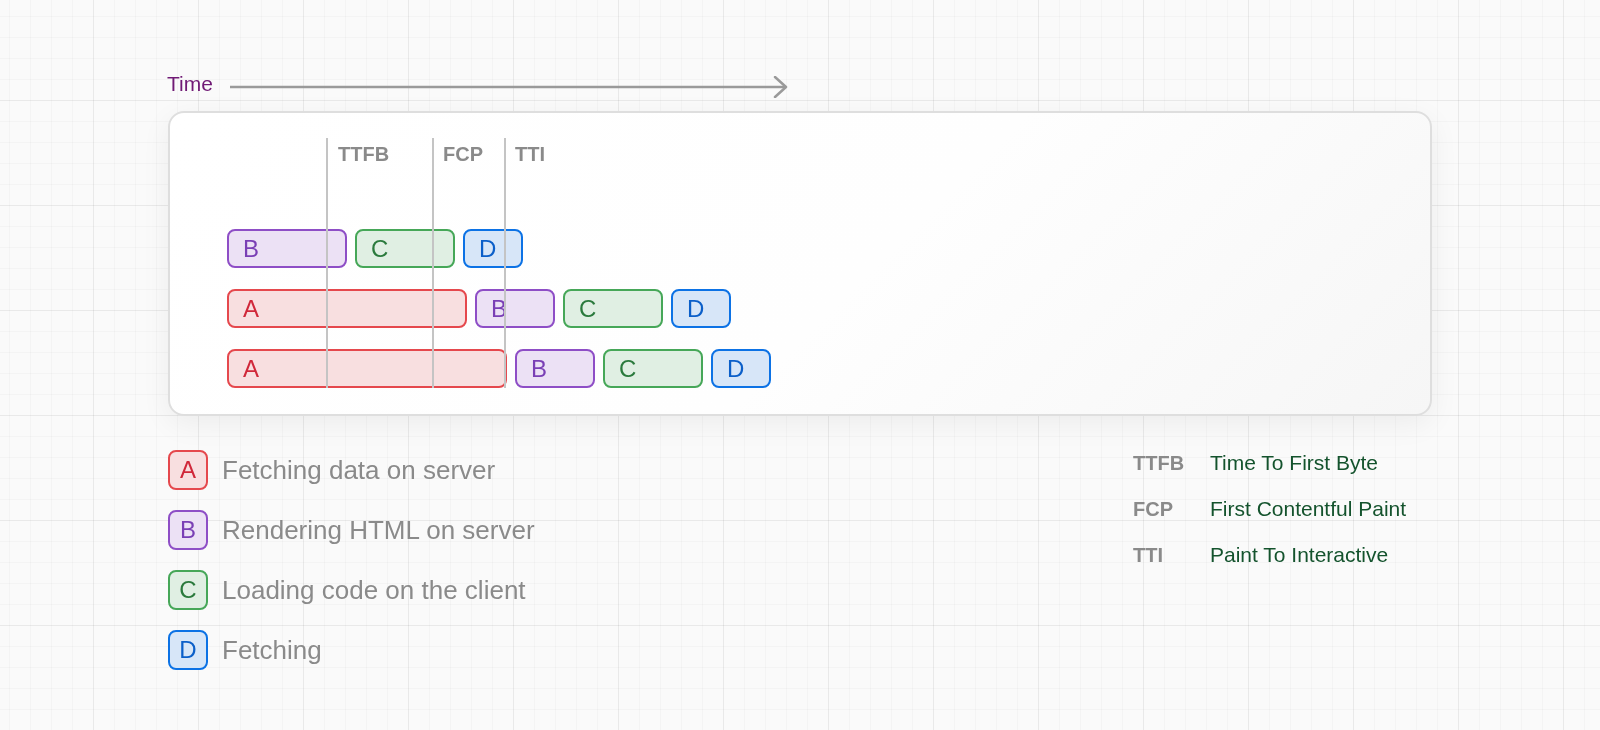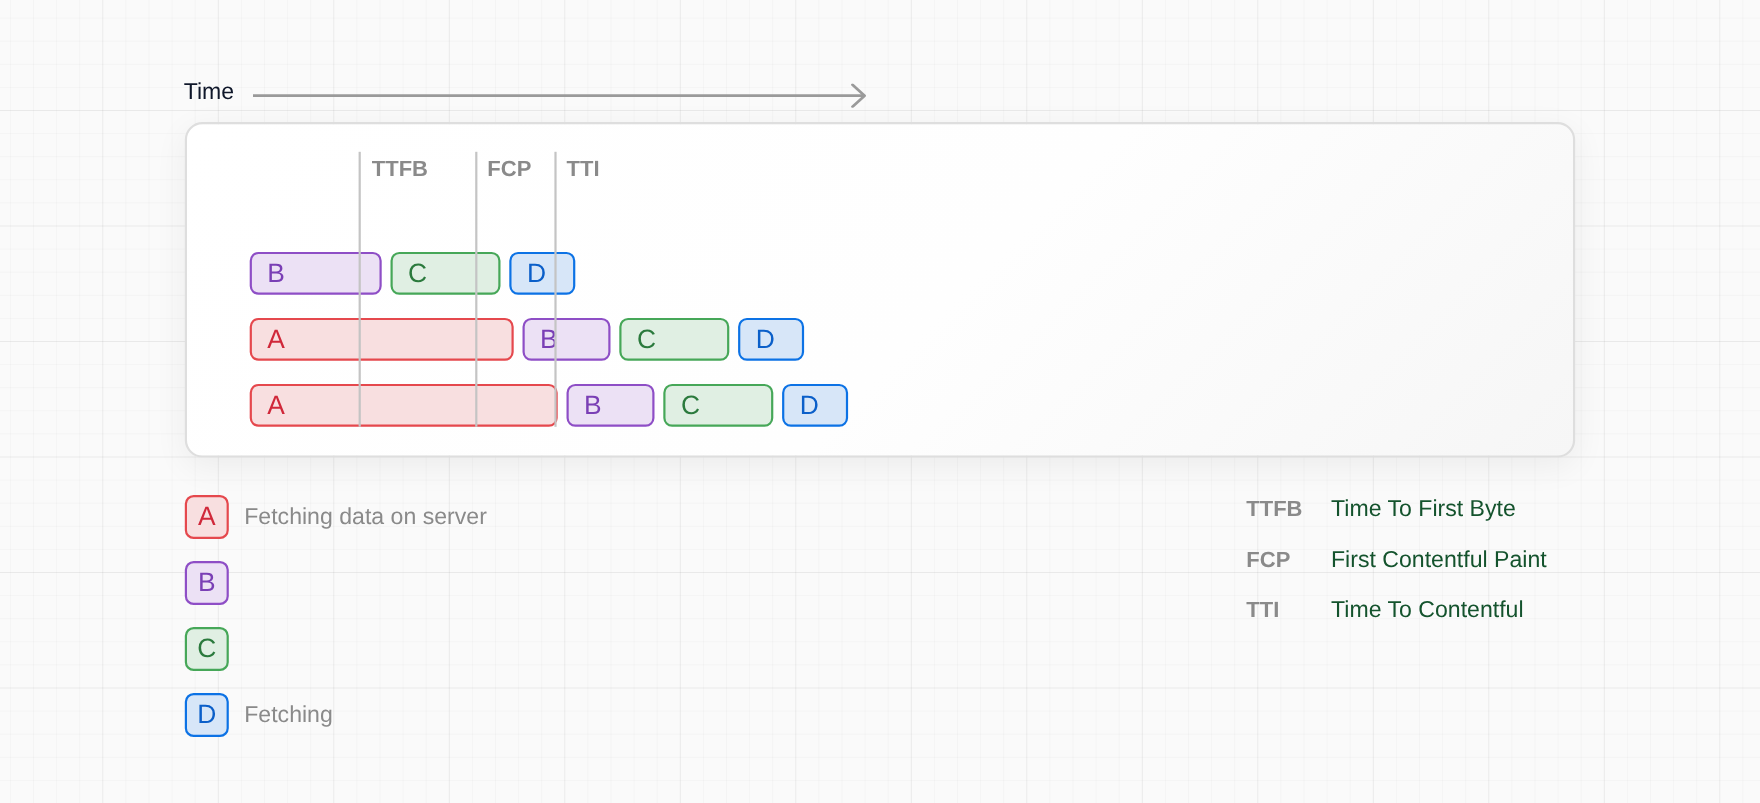--- a/index.html
+++ b/index.html
@@ -11,21 +11,21 @@
       linear-gradient(to right, rgba(0,0,0,0.045) 1px, transparent 1px),
       linear-gradient(to bottom, rgba(0,0,0,0.045) 1px, transparent 1px),
       linear-gradient(to right, rgba(0,0,0,0.025) 1px, transparent 1px),
       linear-gradient(to bottom, rgba(0,0,0,0.025) 1px, transparent 1px);
     background-size: 105px 105px, 105px 105px, 21px 21px, 21px 21px;
     background-position: -12px -5px, -12px -5px, 9px 16px, 9px 16px;
   }
   .abs { position: absolute; }
 
   
-  .time-label { left: 167px; top: 72px; font-size: 21px; color: #0f172a; }
+  .time-label { left: 167px; top: 72px; font-size: 21px; color: #701a75; }
   .time-arrow { left: 230px; top: 76px; }
 
   
   .card {
     left: 168px; top: 111px; width: 1264px; height: 305px;
     background: linear-gradient(135deg, #ffffff 0%, #fefefe 55%, #f6f6f6 100%);
     border: 2px solid #dedede; border-radius: 16px;
     box-shadow: 0 8px 30px rgba(0,0,0,0.06);
     box-sizing: border-box;
   }
@@ -43,21 +43,21 @@
   .bar.B { border-color: #8e4ec6; background: #ece1f5; color: #7a3fb5; }
   .bar.C { border-color: #46a758; background: #e0efe3; color: #2b7a3d; }
   .bar.D { border-color: #0c72e5; background: #d7e6f8; color: #0b5fc9; }
 
   
   .legend-item { display: flex; align-items: center; left: 168px; height: 40px; }
   .legend-box {
     width: 40px; height: 40px; box-sizing: border-box; border: 2.5px solid; border-radius: 8px;
     display: flex; align-items: center; justify-content: center; font-size: 24px;
   }
-  .legend-text { margin-left: 14px; font-size: 21px; color: #8a8a8a; }
+  .legend-text { margin-left: 14px; font-size: 26px; color: #8a8a8a; }
 
   
   .abbr-row { left: 1133px; display: flex; align-items: center; height: 30px; }
   .abbr-key { width: 77px; font-size: 20px; font-weight: bold; color: #8a8a8a; }
   .abbr-val { font-size: 21px; color: #14532d; }
 </style>
 </head>
 <body>
 
 <div class="abs time-label">Time</div>
@@ -114,37 +114,39 @@
 <div class="abs legend-item" style="top:450px;">
   <div class="legend-box bar A" style="padding:0;">
       <span>A</span>
     </div>
   <span class="legend-text">Fetching data on server</span>
 </div>
 <div class="abs legend-item" style="top:510px;">
   <div class="legend-box bar B" style="padding:0;">
       <span>B</span>
     </div>
+  <span class="legend-text">Rendering HTML on server</span>
 </div>
 <div class="abs legend-item" style="top:570px;">
   <div class="legend-box bar C" style="padding:0;">
       <span>C</span>
     </div>
+  <span class="legend-text">Loading code on the client</span>
 </div>
 <div class="abs legend-item" style="top:630px;">
   <div class="legend-box bar D" style="padding:0;">
       <span>D</span>
     </div>
   <span class="legend-text">Fetching</span>
 </div>
 
 <div class="abs abbr-row" style="top:448px;">
   <span class="abbr-key">TTFB</span>
   <span class="abbr-val">Time To First Byte</span>
 </div>
 <div class="abs abbr-row" style="top:494px;">
   <span class="abbr-key">FCP</span>
   <span class="abbr-val">First Contentful Paint</span>
 </div>
 <div class="abs abbr-row" style="top:540px;">
   <span class="abbr-key">TTI</span>
-  <span class="abbr-val">Time To Contentful</span>
+  <span class="abbr-val">Paint To Interactive</span>
 </div>
 
 </body></html>

